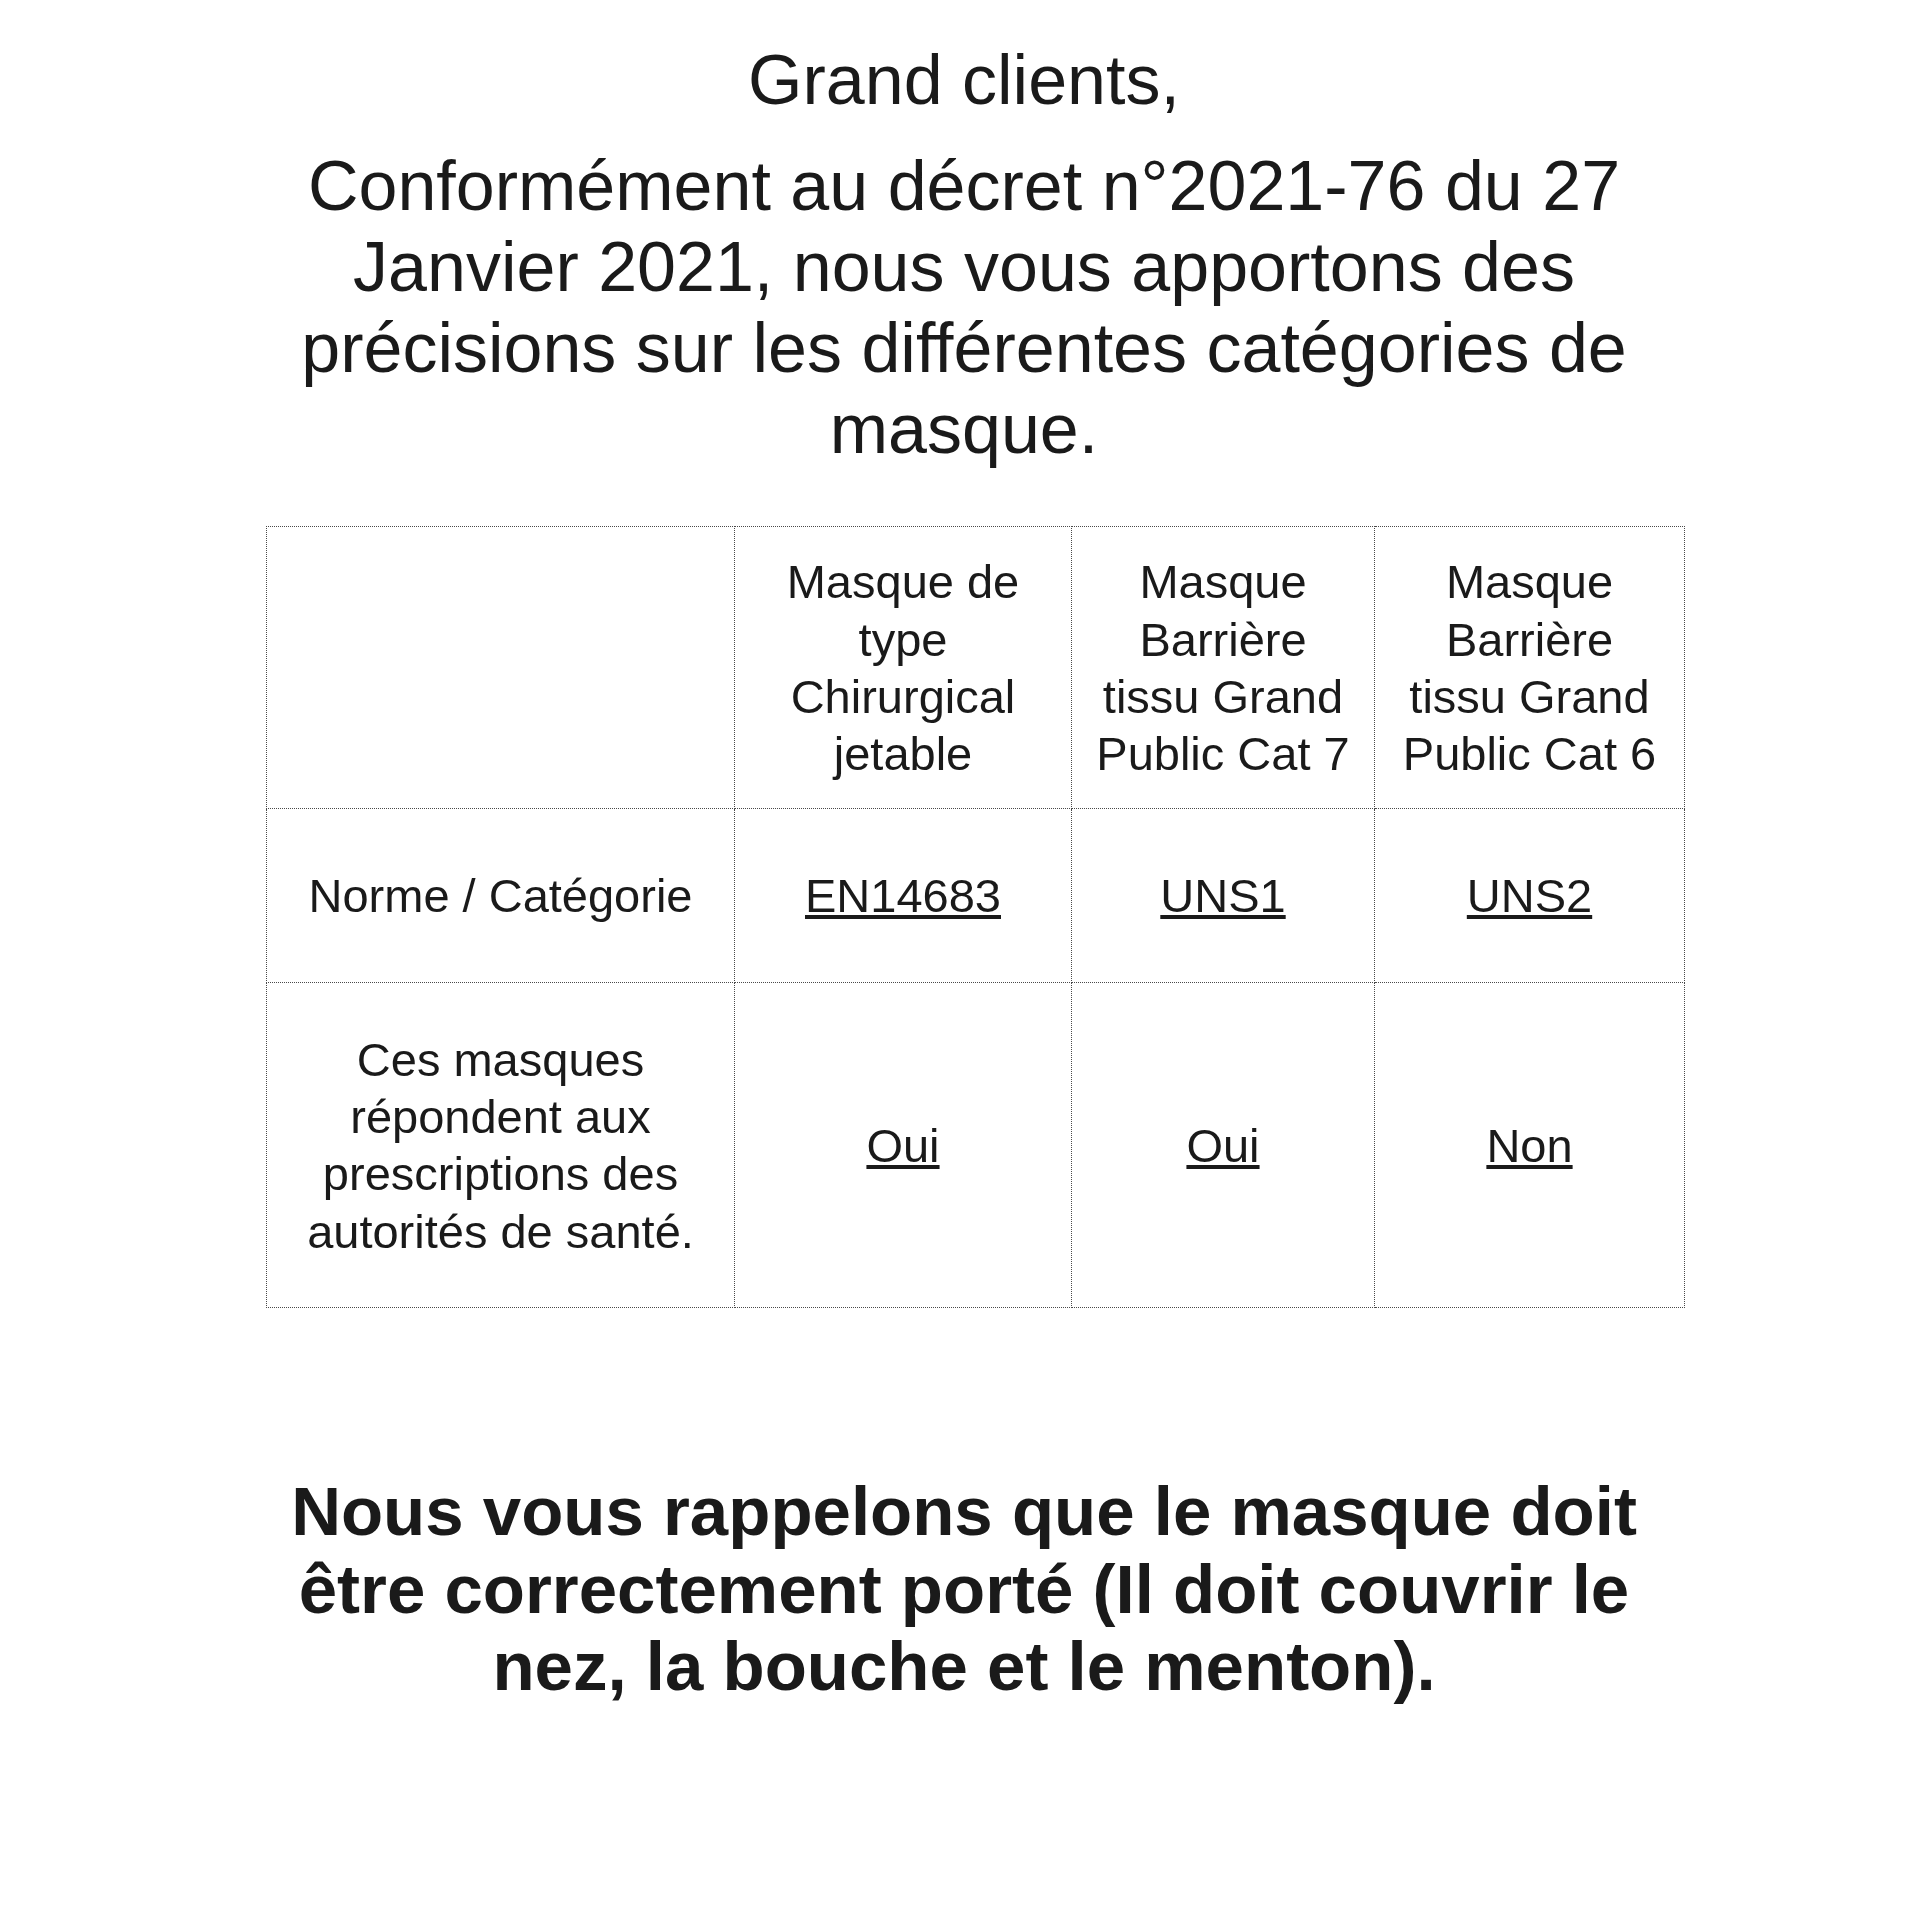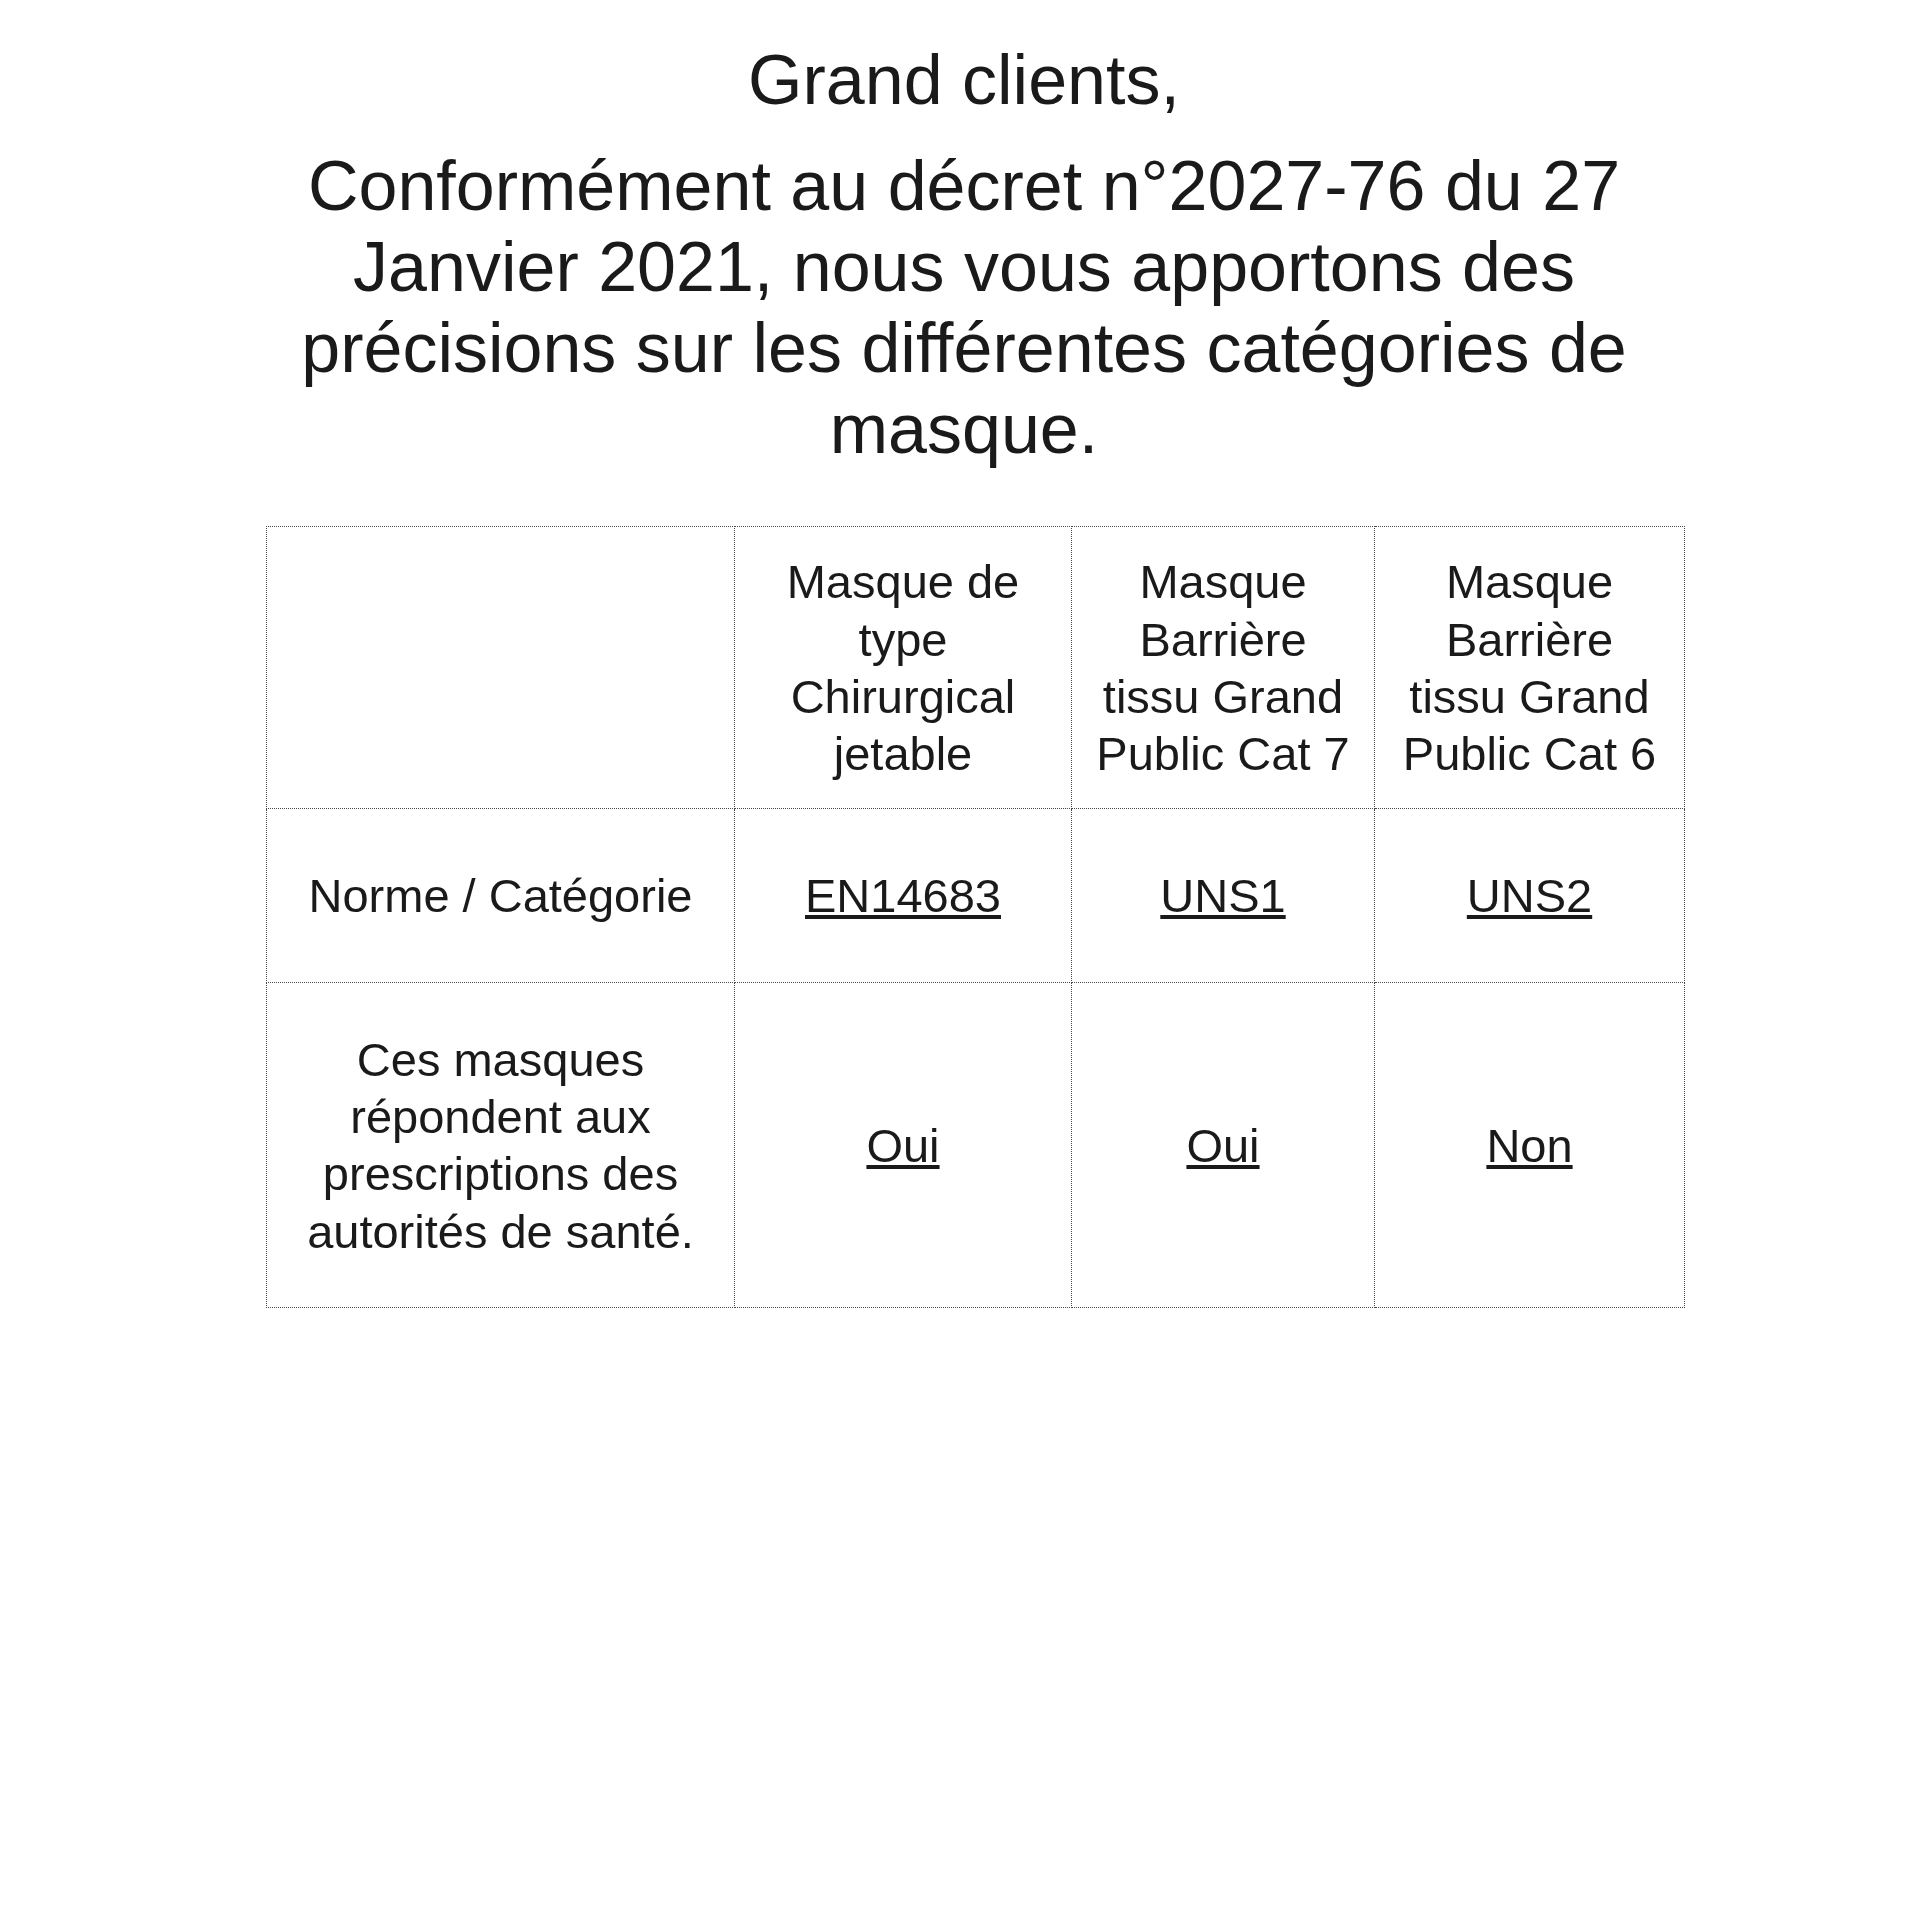--- a/index.html
+++ b/index.html
@@ -75,21 +75,21 @@
     line-height: 1.12;
   }
 </style>
 </head>
 <body>
 
 <div>
 
   <h1 class="greeting">Grand clients,</h1>
 
-  <p class="intro">Conformément au décret n°2027-76 du 27 Janvier 2021, nous vous apportons des précisions sur les différentes catégories de masque.</p>
+  <p class="intro">Conformément au décret n°2021-76 du 27 Janvier 2021, nous vous apportons des précisions sur les différentes catégories de masque.</p>
 
   <table class="mask-table">
     <colgroup>
       <col class="col-label">
       <col class="col-chir">
       <col class="col-cat1">
       <col class="col-cat2">
     </colgroup>
     <tbody>
       <tr class="header-row">
@@ -119,15 +119,16 @@
         <td>
           <span class="label-text">Ces masques répondent aux prescriptions des autorités de santé.</span>
         </td>
         <td>Oui</td>
         <td>Oui</td>
         <td>Non</td>
       </tr>
     </tbody>
   </table>
 
+  <p class="reminder">Nous vous rappelons que le masque doit être correctement porté (Il doit couvrir le nez, la bouche et le menton).</p>
 
 </div>
 
 
 </body></html>

